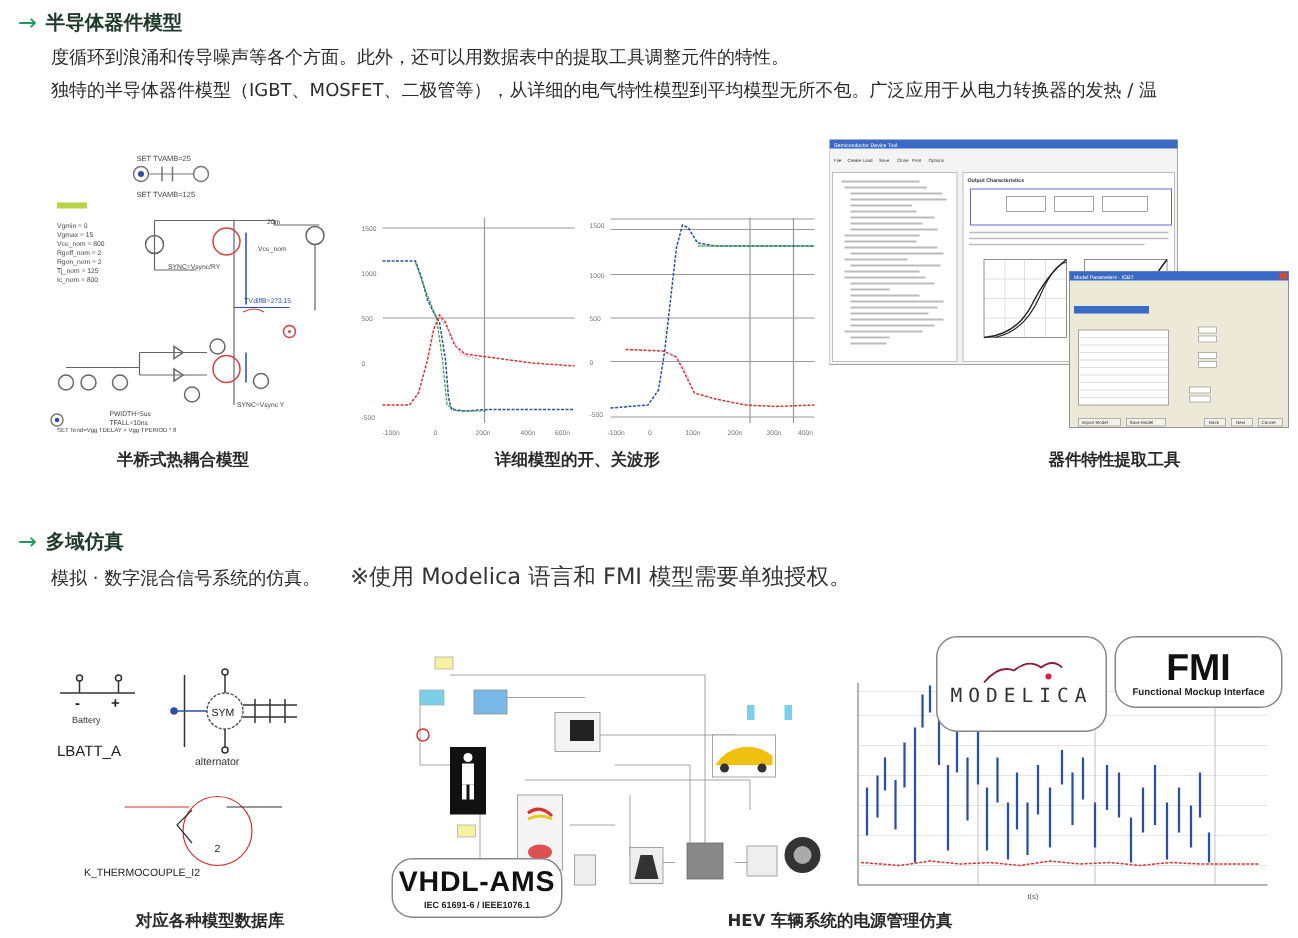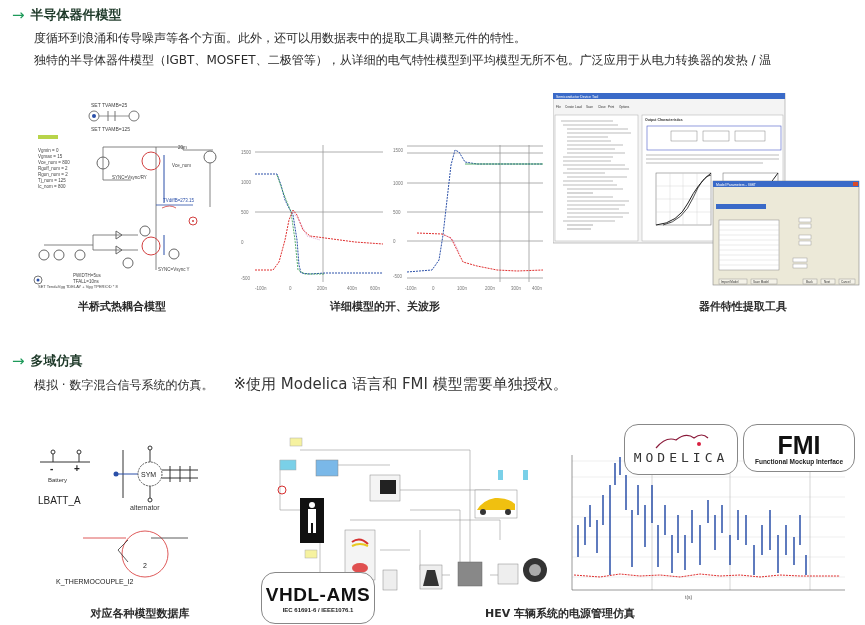--- a/index.html
+++ b/index.html
@@ -347,21 +347,21 @@
       <circle cx="238" cy="82" r="3" fill="#333"></circle>
     <rect x="113" y="140" width="14" height="20" fill="#eee" stroke="#888" stroke-width="0.5"></rect>
     <rect x="150" y="135" width="22" height="24" fill="#eee" stroke="#888" stroke-width="0.5"></rect>
     <path d="M153,156 l4,-16 l8,0 l4,16 z" fill="#333"></path>
     <rect x="188" y="132" width="24" height="24" fill="#888" stroke="#666" stroke-width="0.5"></rect>
     <rect x="228" y="134" width="20" height="20" fill="#eee" stroke="#888" stroke-width="0.5"></rect>
     <circle cx="265" cy="140" r="12" fill="#333"></circle>
       <circle cx="265" cy="140" r="6" fill="#aaa"></circle>
   </svg>
 </div>
-<div class="logo-box" style="left:261px; top:572px; width:114px; height:52px;">
+<div class="logo-box" style="left:261px; top:572px; width:114px; height:40px;">
   <span class="vhdl-main">VHDL-AMS</span>
   <span class="vhdl-sub">IEC 61691-6 / IEEE1076.1</span>
 </div>
 <div class="caption" style="left:470px; top:606px; width:180px;">HEV 车辆系统的电源管理仿真</div>
 
 <div class="figure" style="left:560px; top:455px; width:295px; height:145px;">
   <svg width="295" height="145" viewBox="0 0 295 145">
     <g stroke="#ddd" stroke-width="0.5">
       <line x1="12" y1="6" x2="285" y2="6"></line>
         <line x1="12" y1="22" x2="285" y2="22"></line>
@@ -411,21 +411,21 @@
         <line x1="218" y1="80" x2="218" y2="118"></line>
       <line x1="226" y1="70" x2="226" y2="100"></line>
         <line x1="234" y1="82" x2="234" y2="110"></line>
         <line x1="240" y1="60" x2="240" y2="90"></line>
       <line x1="246" y1="100" x2="246" y2="120"></line>
     </g>
     <polyline points="14,120 40,122 60,119 80,121 100,120 120,122 140,119 160,121 180,120 200,122 220,120 240,121 280,121" fill="none" stroke="#e03030" stroke-width="1" stroke-dasharray="2,1"></polyline>
     <text x="125" y="144" font-size="5" fill="#555">t(s)</text>
   </svg>
 </div>
-<div class="logo-box" style="left:624px; top:424px; width:114px; height:51px;">
+<div class="logo-box" style="left:624px; top:424px; width:114px; height:64px;">
   <svg width="60" height="16" viewBox="0 0 60 16">
     <path d="M5,14 q10,-12 20,-8 q10,-8 18,-2 q8,-6 14,0" fill="none" stroke="#8a1a3a" stroke-width="1.2"></path>
     <circle cx="48" cy="10" r="2" fill="#d82040"></circle>
   </svg>
   <span class="modelica-text">MODELICA</span>
 </div>
 <div class="logo-box" style="left:743px; top:424px; width:112px; height:48px;">
   <span class="fmi-main">FMI</span>
   <span class="fmi-sub">Functional Mockup Interface</span>
 </div>

